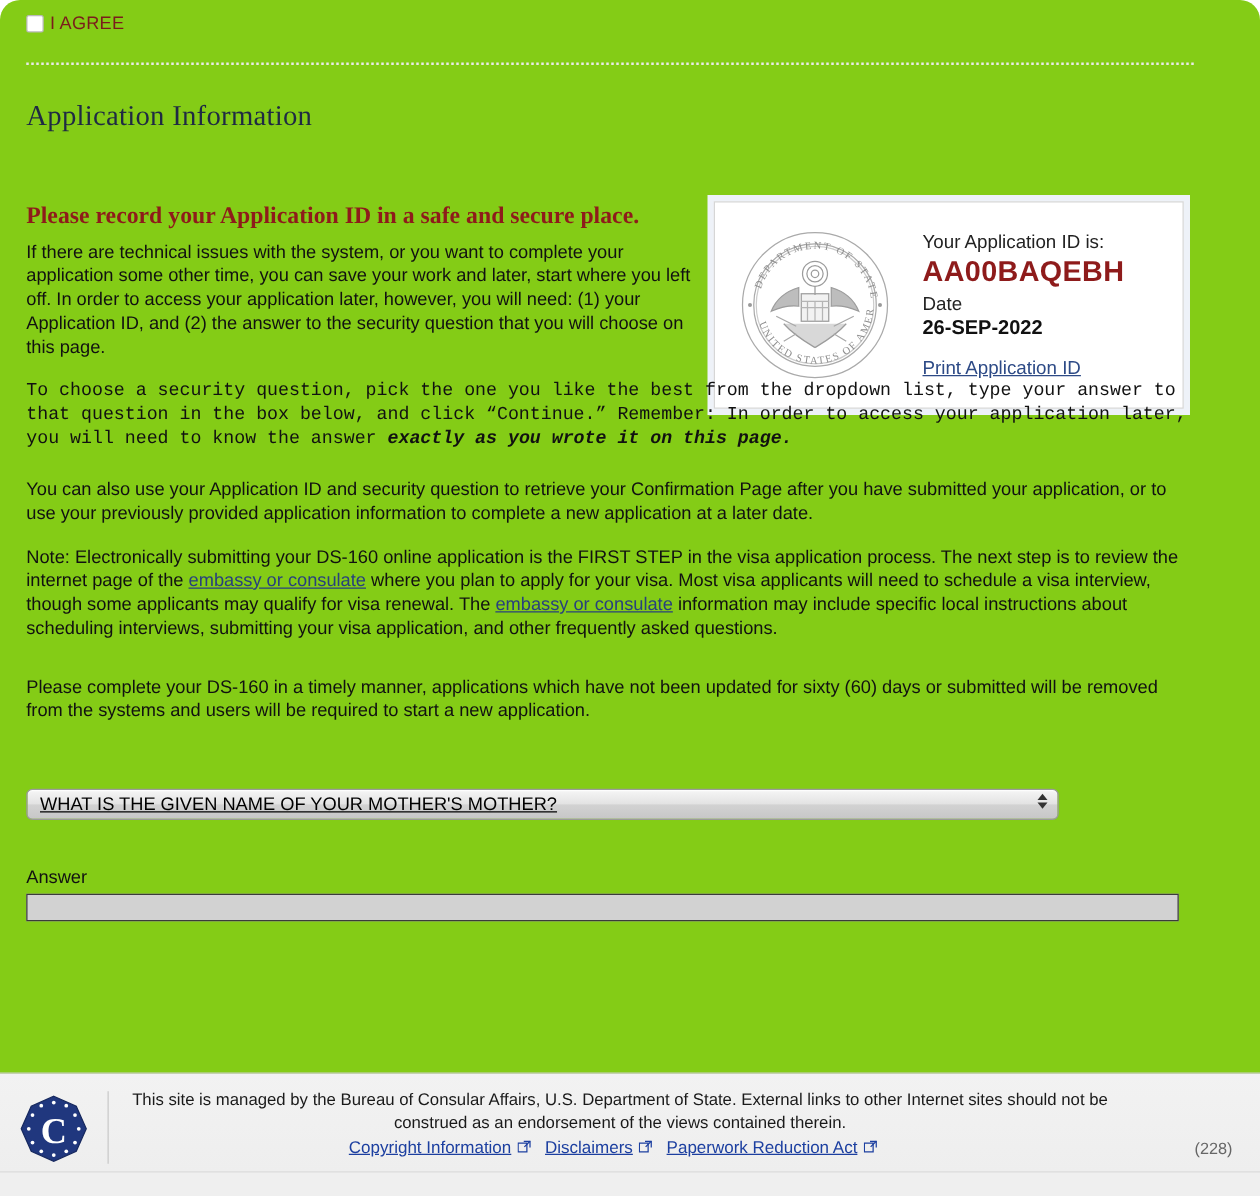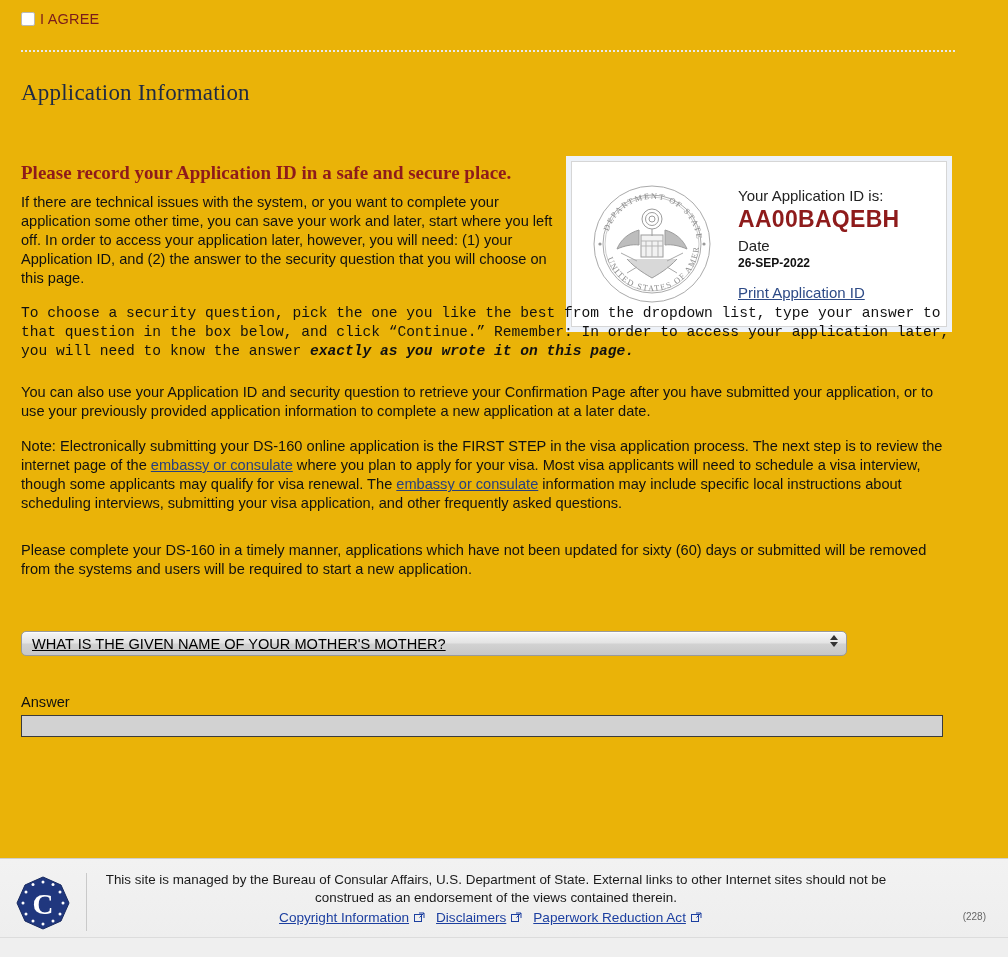--- a/index.html
+++ b/index.html
@@ -3,21 +3,21 @@
 <meta charset="utf-8">
 <style>
   * { box-sizing: border-box; }
   html, body {
     margin: 0; padding: 0;
     width: 1008px; height: 957px;
     background: #ffffff;
     font-family: "Liberation Sans", "DejaVu Sans", sans-serif;
     overflow: hidden;
   }
-  .page { position: relative; width: 1008px; height: 957px; background:#eab308; }
+  .page { position: relative; width: 1008px; height: 957px; background:#84cc16;border-radius:16px; }
 
   
   .agree-row {
     position: absolute; left: 21px; top: 11px;
     display: flex; align-items: center; gap: 5px;
   }
   .cbox {
     width: 14px; height: 14px; border: 1px solid #b9b9b9;
     background: #fff; border-radius: 2px; display:inline-block;
   }
@@ -62,21 +62,21 @@
     width: 100%; height: 100%; background:#fff; border:1px solid #d6d6d6;
     display: flex; align-items: center;
   }
   .seal { width: 160px; display:flex; align-items:center; justify-content:center; }
   .idinfo { padding-left: 6px; }
   .idinfo .lbl { font-size: 15px; color:#222; margin-bottom: 2px; }
   .idinfo .idval {
     font-size: 23px; font-weight: bold; color:#8e1b1b; letter-spacing:.3px;
     margin-bottom: 4px;
   }
-  .idinfo .dateval { font-size: 12px; font-weight: bold; color:#111; margin-bottom: 14px; }
+  .idinfo .dateval { font-size: 16px; font-weight: bold; color:#111; margin-bottom: 14px; }
   .idinfo a { font-size: 15px; color:#2d4a86; text-decoration: underline; }
 
   
   .form-wrap { position: absolute; left: 21px; top: 625px; width: 930px; }
   .flabel { font-size: 14.6px; color:#111; display:flex; align-items:center; gap:6px; }
   .infoicon { display:inline-block; width:15px; height:15px; }
   select.qsel {
     margin-top: 6px;
     width: 826px; height: 25px;
     -webkit-appearance: none; appearance: none;
@@ -122,21 +122,21 @@
     border-top: 1px solid #cfcfcf;
   }
   .footer-inner { display:flex; padding: 12px 0 0 0; }
   .seal-c { width: 86px; display:flex; align-items:flex-start; justify-content:center; padding-top:4px; }
   .fdivider { width:1px; background:#c9c9c9; height:58px; margin-top:2px; }
   .ftext { padding-left: 18px; font-size: 13.4px; line-height:17.5px; color:#1a1a1a; width: 800px; text-align: center; }
   .flinks { margin-top: 3px; }
   .flinks a { color:#1c3fa0; text-decoration: underline; font-size:13.6px; margin-right: 4px; }
   .extico { display:inline-block; width:11px; height:11px; margin: 0 11px 0 1px; vertical-align: -1px; }
   .pagecode {
-    position:absolute; right:22px; top:52px; font-size:10px; color:#666;
+    position:absolute; right:22px; top:52px; font-size:13px; color:#666;
   }
   .bottomstrip {
     position:absolute; left:0; top:937px; width:1008px; height:20px;
     background: #efefef; border-top: 1px solid #dcdcdc;
   }
 </style>
 </head>
 <body>
 
 <div class="page">

